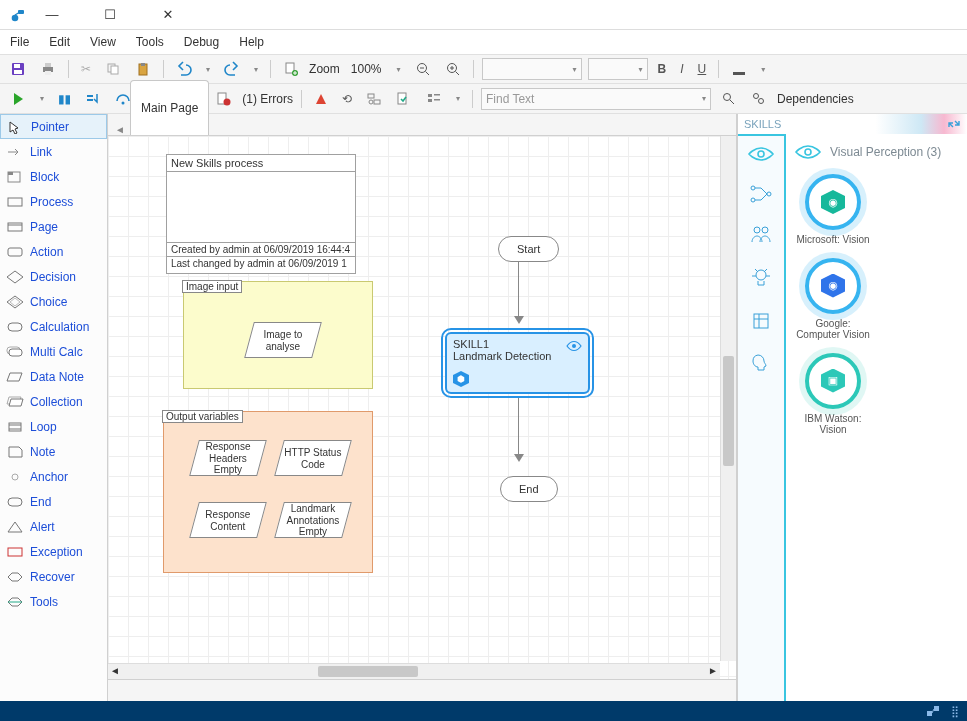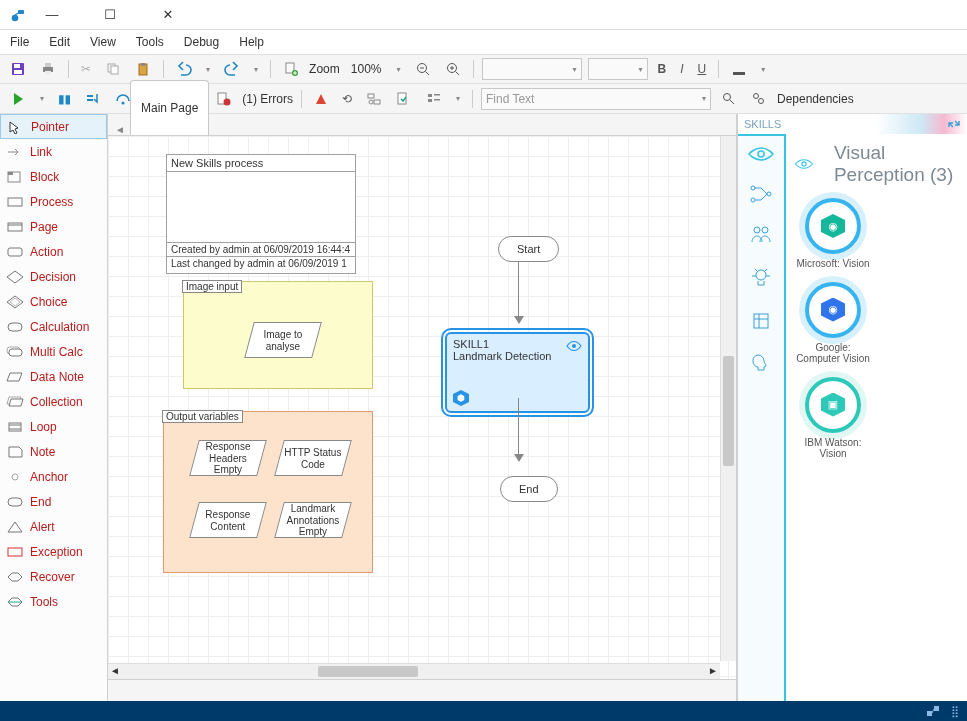--- a/index.html
+++ b/index.html
@@ -31,21 +31,21 @@
 
   
   .toolbar2 { height: 30px; background: #f5f5f5; display:flex; align-items:center; padding:0 6px; gap:6px; border-bottom:1px solid #e0e0e0; }
 
   
   .body { flex:1; display:flex; min-height:0; }
   .toolbox { width:108px; background:#fcfcfc; border-right:1px solid #d0d0d0; overflow-y:auto; }
   .tool-row { display:flex; align-items:center; height:25px; padding:0 6px; gap:6px; cursor:pointer; }
   .tool-row.selected { background:#e6f2fa; border:1px solid #9cc9e8; height:25px; }
   .tool-shape { width:18px; height:14px; flex:0 0 18px; display:inline-block; }
-  .tool-label { font-size:12px; color:#b91c1c; }
+  .tool-label { font-size:12px; color:#1d4ed8; }
 
   .central { flex:1; display:flex; flex-direction:column; border-right:1px solid #d0d0d0; min-width:0; }
   .expr-bar { height:30px; display:flex; align-items:center; gap:6px; padding:0 6px; background:#f5f5f5; border-bottom:1px solid #e0e0e0; }
   .expr-input { flex:1; height:22px; border:1px solid #c8c8c8; background:#fff; }
   .storein-icon { width:20px; height:20px; background:#eee; border:1px solid #c8c8c8; display:inline-flex; align-items:center; justify-content:center; }
   .storein-input { width:120px; height:22px; border:1px solid #c8c8c8; background:#fff; }
 
   .tabstrip { height:22px; display:flex; align-items:flex-end; background:#f5f5f5; border-bottom:1px solid #d0d0d0; padding-left:4px; gap:2px; }
   .page-tab { background:#fff; border:1px solid #c8c8c8; border-bottom:none; border-radius:4px 4px 0 0; padding:20px 10px; font-size:12px; cursor:pointer; }
   .tab-nav { width:16px; text-align:center; font-size:10px; color:#888; cursor:pointer; }
@@ -69,37 +69,37 @@
   .info-footer2 { border-top:1px solid #a0a0a0; font-size:10px; padding:1px 4px; }
 
   .group-yellow { position:absolute; left:75px; top:145px; width:190px; height:108px; background:#fcfccc; border:1px solid #c9c971; }
   .group-orange { position:absolute; left:55px; top:275px; width:210px; height:162px; background:#fde2cc; border:1px solid #e09a6b; }
   .group-label { background:#fff; border:1px solid #888; font-size:10px; padding:0 3px; position:absolute; top:-2px; left:-2px; }
 
   .dataitem { position:absolute; width:68px; height:36px; border:1px solid #888; background:#fff; transform:skewX(-15deg); display:flex; align-items:center; justify-content:center; font-size:10px; text-align:center; }
   .dataitem span { transform:skewX(15deg); display:block; line-height:1.15; }
 
   .pill { position:absolute; border:1px solid #888; border-radius:20px; padding:6px 18px; background:#fff; font-size:11px; }
-  .skill-node { position:absolute; left:337px; top:196px; width:145px; height:81px; background:#d9efff; border:2px solid #2793e6; border-radius:6px; outline:2px solid #2793e6; outline-offset:2px; padding:4px 6px; font-size:11px; }
+  .skill-node { position:absolute; left:337px; top:196px; width:145px; height:62px; background:#d9efff; border:2px solid #2793e6; border-radius:6px; outline:2px solid #2793e6; outline-offset:2px; padding:4px 6px; font-size:11px; }
   .skill-node .eye-ic { position:absolute; top:4px; right:6px; color:#2793e6; }
   .skill-node .hex-ic { position:absolute; bottom:5px; left:6px; width:16px; height:16px; background:#2793e6; clip-path: polygon(50% 0,100% 25%,100% 75%,50% 100%,0 75%,0 25%); display:flex; align-items:center; justify-content:center; color:#fff; font-size:9px; }
   .arrow-head { position:absolute; width:0; height:0; border-left:5px solid transparent; border-right:5px solid transparent; border-top:8px solid #888; }
 
   
   .skills-panel { width:230px; background:#fff; display:flex; flex-direction:column; border-left:1px solid #d0d0d0; }
   .skills-header { height:20px; display:flex; align-items:center; padding:0 6px; font-size:11px; color:#7aa3bc; background:linear-gradient(90deg,#fff 60%,#cee8f5 80%,#f7b8d0 90%,#fff); position:relative; }
   .skills-header .collapse-ic { position:absolute; right:6px; top:3px; color:#39a0d8; }
 
   .skills-body { flex:1; display:flex; }
   .skills-tabs { width:48px; background:#f6fbfe; border-right:2px solid #39c5e0; display:flex; flex-direction:column; align-items:center; padding-top:8px; gap:20px; border-top:2px solid #39c5e0; }
   .skills-tab { color:#39a0d8; cursor:pointer; }
   .skills-tab.active { color:#39c5e0; }
 
   .skills-content { flex:1; padding:8px; }
-  .skills-cat-title { display:flex; align-items:center; gap:20px; color:#7d8a93; font-size:19px; margin-bottom:12px; }
+  .skills-cat-title { display:flex; align-items:center; gap:8px; color:#7d8a93; font-size:12px; margin-bottom:12px; }
   .skills-grid { display:flex; flex-wrap:wrap; gap:12px; }
   .skill-card { width:78px; text-align:center; cursor:pointer; }
   .skill-circle { width:56px; height:56px; border-radius:50%; margin:0 auto 4px; display:flex; align-items:center; justify-content:center; border:4px solid #36b4f0; position:relative; }
   .skill-circle.green { border-color:#2cc8b8; box-shadow:0 0 0 6px rgba(44,200,184,0.15); }
   .skill-circle.blue  { box-shadow:0 0 0 6px rgba(54,180,240,0.2); }
   .skill-inner-hex { width:24px; height:24px; clip-path: polygon(50% 0,100% 25%,100% 75%,50% 100%,0 75%,0 25%); display:flex; align-items:center; justify-content:center; color:#fff; font-size:11px; }
   .skill-card .label { font-size:10px; color:#555; line-height:1.15; }
 
   
   .statusbar { height:20px; background:#003a6a; color:#fff; font-size:11px; display:flex; justify-content:flex-end; align-items:center; padding:0 8px; gap:10px; }

